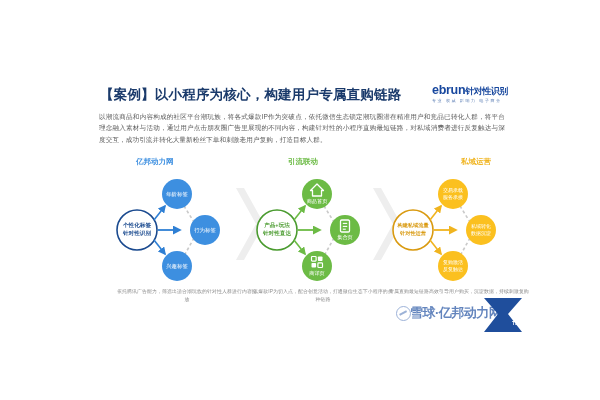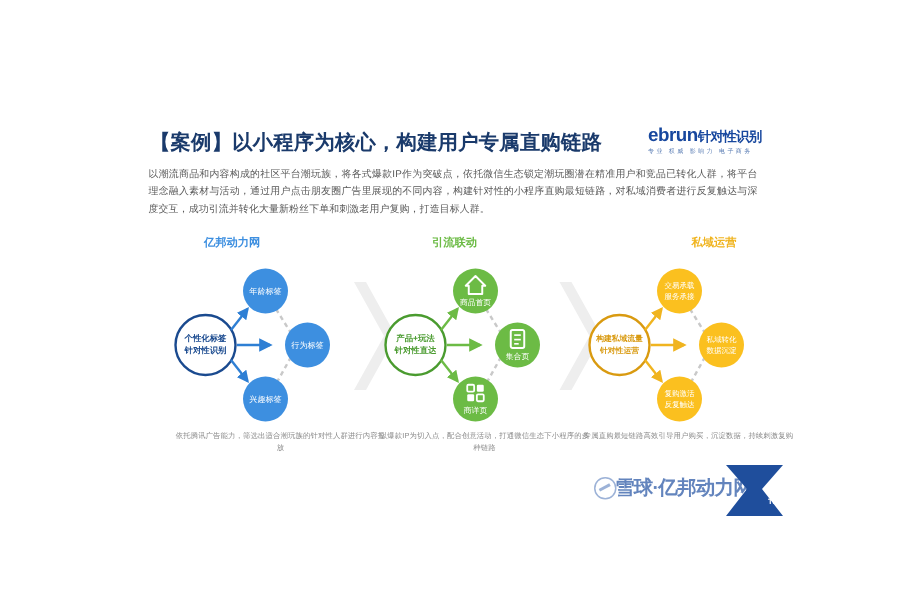--- a/index.html
+++ b/index.html
@@ -111,21 +111,20 @@
   #cap-1 { left: 116px; }
   #cap-2 { left: 252px; }
   #cap-3 { left: 388px; }
 
   
   .watermark {
     position: absolute;
     left: 396px; top: 298px;
     width: 130px; height: 34px;
     pointer-events: none;
-    margin-top: 12px;
   }
   .wm-text {
     position: absolute;
     left: 14px; top: 6px;
     font-size: 13px;
     font-weight: bold;
     color: #2f5ca8;
     opacity: 0.75;
     letter-spacing: -0.5px;
     white-space: nowrap;

